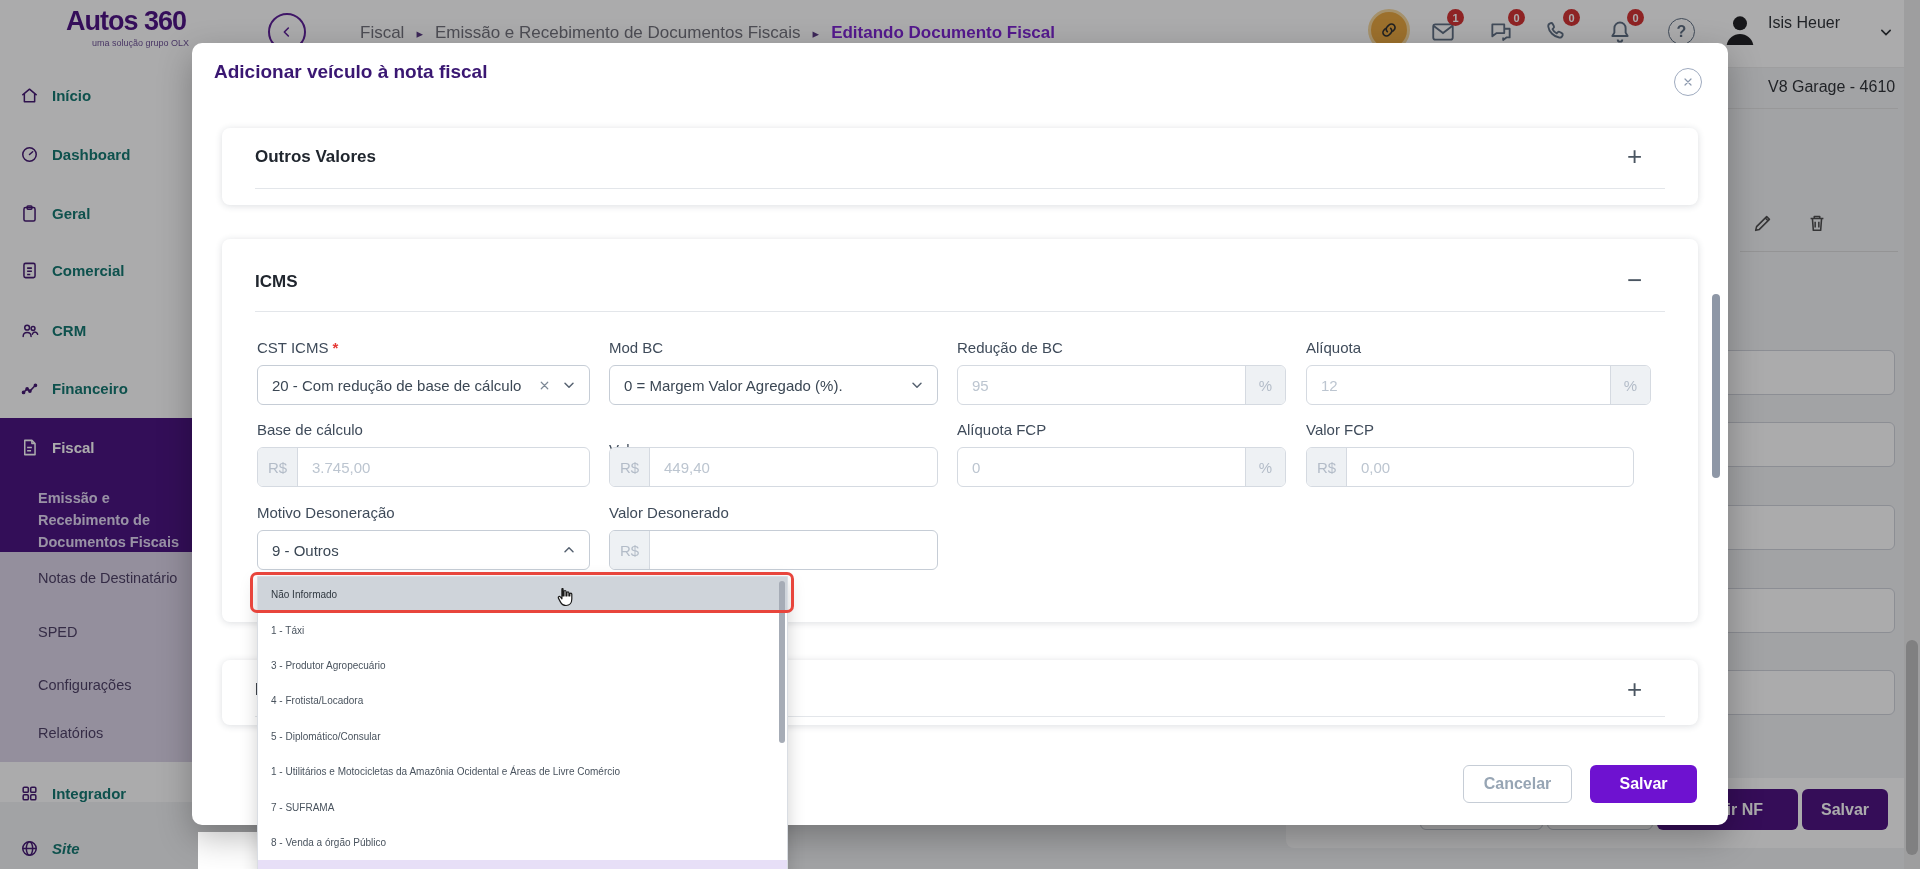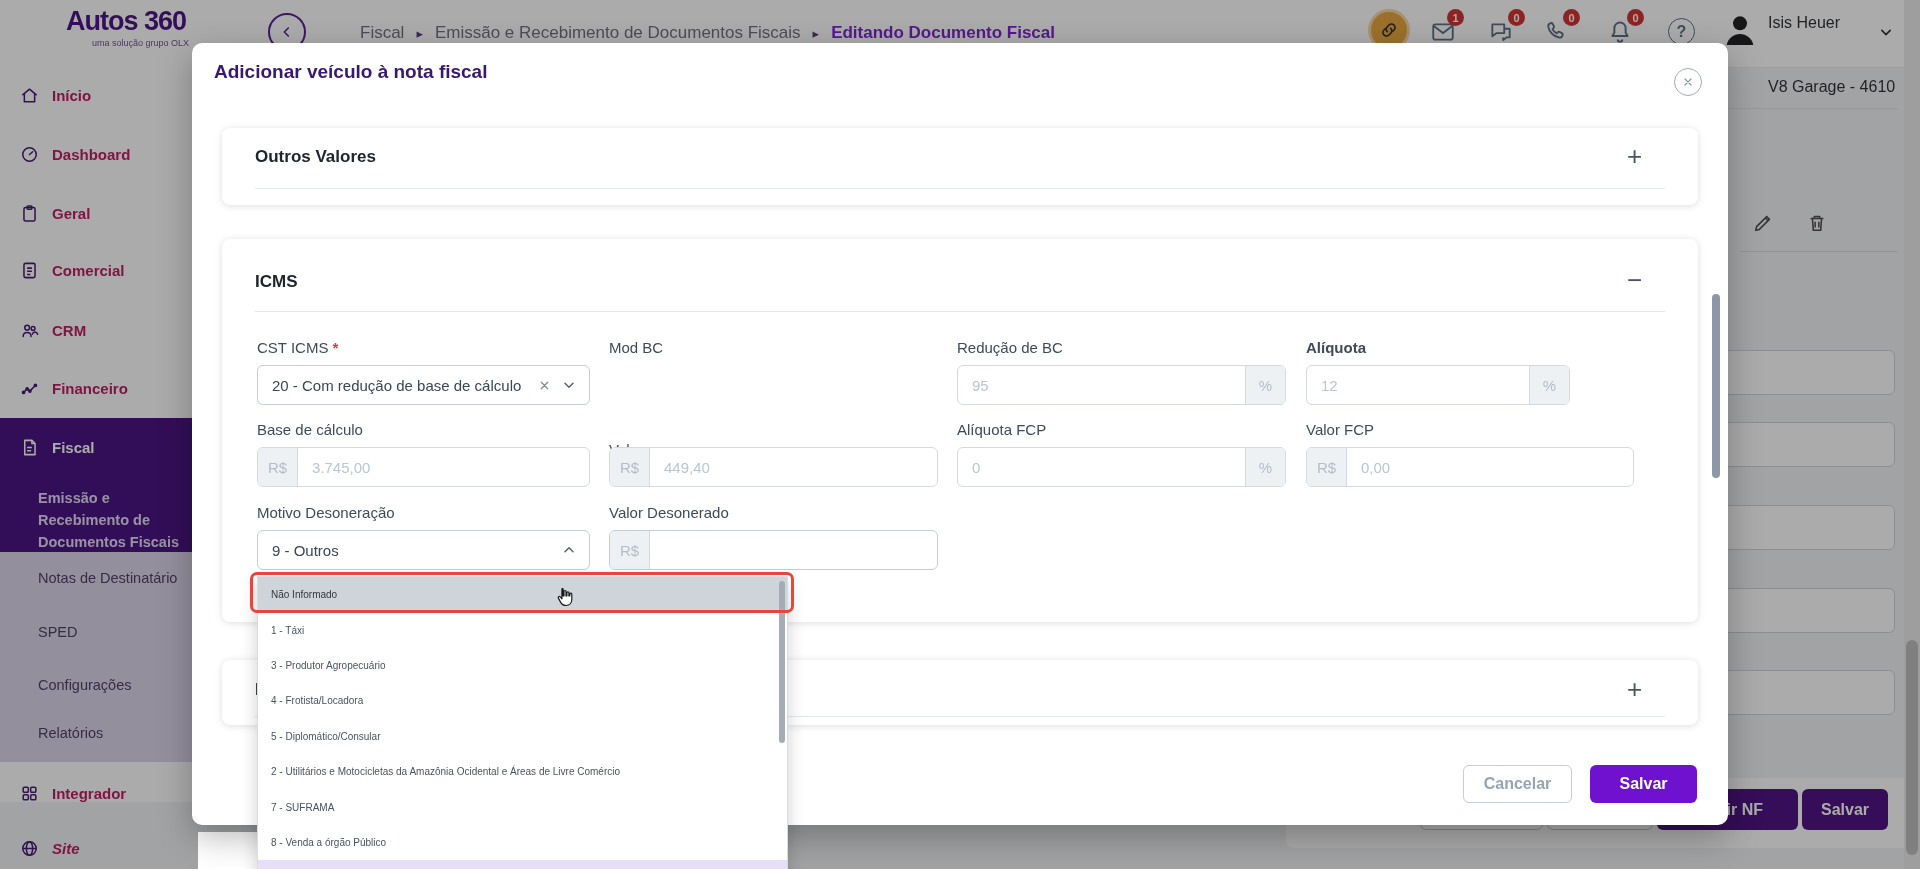--- a/index.html
+++ b/index.html
@@ -16,21 +16,21 @@
   .crumb-sep{color:#55357f;font-size:13px;}
   .crumb-active{color:#7a1fd0;font-weight:bold;}
   .hico{color:#5c6c80;}
   .badge{position:absolute;min-width:17px;height:17px;border-radius:9px;background:#d32f2f;color:#fff;
          font-size:11px;font-weight:bold;display:flex;align-items:center;justify-content:center;padding:0 3px;box-sizing:border-box;}
   .uname{font-size:16px;color:#2b2f33;line-height:19px;}
 
   
   .sbar{left:0;top:0;width:196px;height:802px;background:#ffffff;}
   .sitem{left:0;width:196px;height:30px;display:flex;align-items:center;gap:13px;padding-left:20px;box-sizing:border-box;
-         color:#be185d;font-weight:bold;font-size:15px;}
+         color:#0f766e;font-weight:bold;font-size:15px;}
   .ssub{left:0;width:196px;height:26px;display:flex;align-items:center;padding-left:38px;box-sizing:border-box;
         color:#4a3c63;font-size:14.5px;}
   .logo-main{font-size:27px;font-weight:bold;color:#4b0f82;letter-spacing:-1px;}
   .logo-tag{font-size:9px;color:#6a4d93;}
 
   
   .ghostbox{background:#ffffff;border:1px solid #cfd3da;border-radius:6px;}
   .toolbar{left:1286px;top:778px;width:626px;height:70px;background:#ffffff;border-radius:8px;}
   .pbtn{height:41px;border-radius:6px;background:#4a0d7f;color:#fff;font-weight:bold;font-size:16px;
         display:flex;align-items:center;justify-content:center;}
@@ -317,42 +317,52 @@
       <div class="abs ctitle" style="left:33px;top:33px;">ICMS</div>
       <div class="abs toggle" style="left:1405px;top:30px;">−</div>
       <div class="abs cdiv" style="left:33px;top:72px;width:1410px;"></div>
 
       <div class="abs flabel" style="left:35px;top:100px;">
         <span>CST ICMS</span>
         <span class="req">*</span>
       </div>
       <div class="abs flabel" style="left:387px;top:100px;">Mod BC</div>
       <div class="abs flabel" style="left:735px;top:100px;">Redução de BC</div>
-      <div class="abs flabel" style="left:1084px;top:100px;font-weight:bold;">Alíquota</div>
+      <div class="abs flabel" style="left:1084px;top:100px;">Alíquota</div>
 
       <div class="abs inp" style="left:35px;top:126px;width:333px;">
         <span class="txt">20 - Com redução de base de cálculo</span>
         <span class="selico">
           <span>
               <svg width="13" height="13" viewBox="0 0 24 24" fill="none" stroke="#7d8896" stroke-width="2.2" stroke-linecap="round">
                 <path d="M6 6l12 12M18 6L6 18"></path>
               </svg>
             </span>
           <span>
               <svg width="16" height="16" viewBox="0 0 24 24" fill="none" stroke="currentColor" stroke-width="2.2" stroke-linecap="round" stroke-linejoin="round">
                 <path d="M6 9.5l6 6 6-6"></path>
               </svg>
             </span>
         </span>
       </div>
+      <div class="abs inp" style="left:387px;top:126px;width:329px;">
+        <span class="txt">0 = Margem Valor Agregado (%).</span>
+        <span class="selico">
+            <span>
+              <svg width="16" height="16" viewBox="0 0 24 24" fill="none" stroke="currentColor" stroke-width="2.2" stroke-linecap="round" stroke-linejoin="round">
+                <path d="M6 9.5l6 6 6-6"></path>
+              </svg>
+            </span>
+          </span>
+      </div>
       <div class="abs inp dis" style="left:735px;top:126px;width:329px;">
         <span class="txt">95</span>
         <span class="fix fixR">%</span>
       </div>
-      <div class="abs inp dis" style="left:1084px;top:126px;width:264px;">
+      <div class="abs inp dis" style="left:1084px;top:126px;width:345px;">
         <span class="txt">12</span>
         <span class="fix fixR">%</span>
       </div>
 
       <div class="abs flabel" style="left:35px;top:182px;">Base de cálculo</div>
       <div class="abs flabel" style="left:387px;top:182px;margin-top:20px;">Valor</div>
       <div class="abs flabel" style="left:735px;top:182px;">Alíquota FCP</div>
       <div class="abs flabel" style="left:1084px;top:182px;">Valor FCP</div>
 
       <div class="abs inp dis" style="left:35px;top:208px;width:333px;">
@@ -402,21 +412,21 @@
     <div class="abs fbtn ghost" style="left:1271px;top:722px;width:109px;">Cancelar</div>
     <div class="abs fbtn prim" style="left:1398px;top:722px;width:107px;">Salvar</div>
   </div>
 
   <div class="abs dd">
     <div class="opt hl">Não Informado</div>
     <div class="opt">1 - Táxi</div>
     <div class="opt">3 - Produtor Agropecuário</div>
     <div class="opt">4 - Frotista/Locadora</div>
     <div class="opt">5 - Diplomático/Consular</div>
-    <div class="opt">2 - Utilitários e Motocicletas da Amazônia Ocidental e Áreas de Livre Comércio</div>
+    <div class="opt">1 - Utilitários e Motocicletas da Amazônia Ocidental e Áreas de Livre Comércio</div>
     <div class="opt">7 - SUFRAMA</div>
     <div class="opt">8 - Venda a órgão Público</div>
     <div class="opt selpart"></div>
     <div class="ddscroll"></div>
   </div>
 
   <div class="abs ann"></div>
   <div class="abs" style="left:552px;top:584px;z-index:31;">
     <svg width="24" height="26" viewBox="0 0 24 24">
         <path d="M10 3.5c.6 0 1.1.5 1.1 1.1V11h.9V6.5c0-.6.5-1 1-1s1 .4 1 1V11h.9V7.8c0-.6.5-1 1-1s1 .4 1 1V11h.9V9.2c0-.6.5-1 1-1s1 .4 1 1V14c0 3.5-2.1 6.5-5.8 6.5-3 0-4.5-1.5-5.6-3.6l-2-3.8c-.3-.6-.1-1.2.5-1.5.5-.2 1.1-.1 1.5.4l1.5 1.8V4.6c0-.6.5-1.1 1.1-1.1z" fill="#ffffff" stroke="#1a1a1a" stroke-width="1.2" stroke-linejoin="round"></path>

